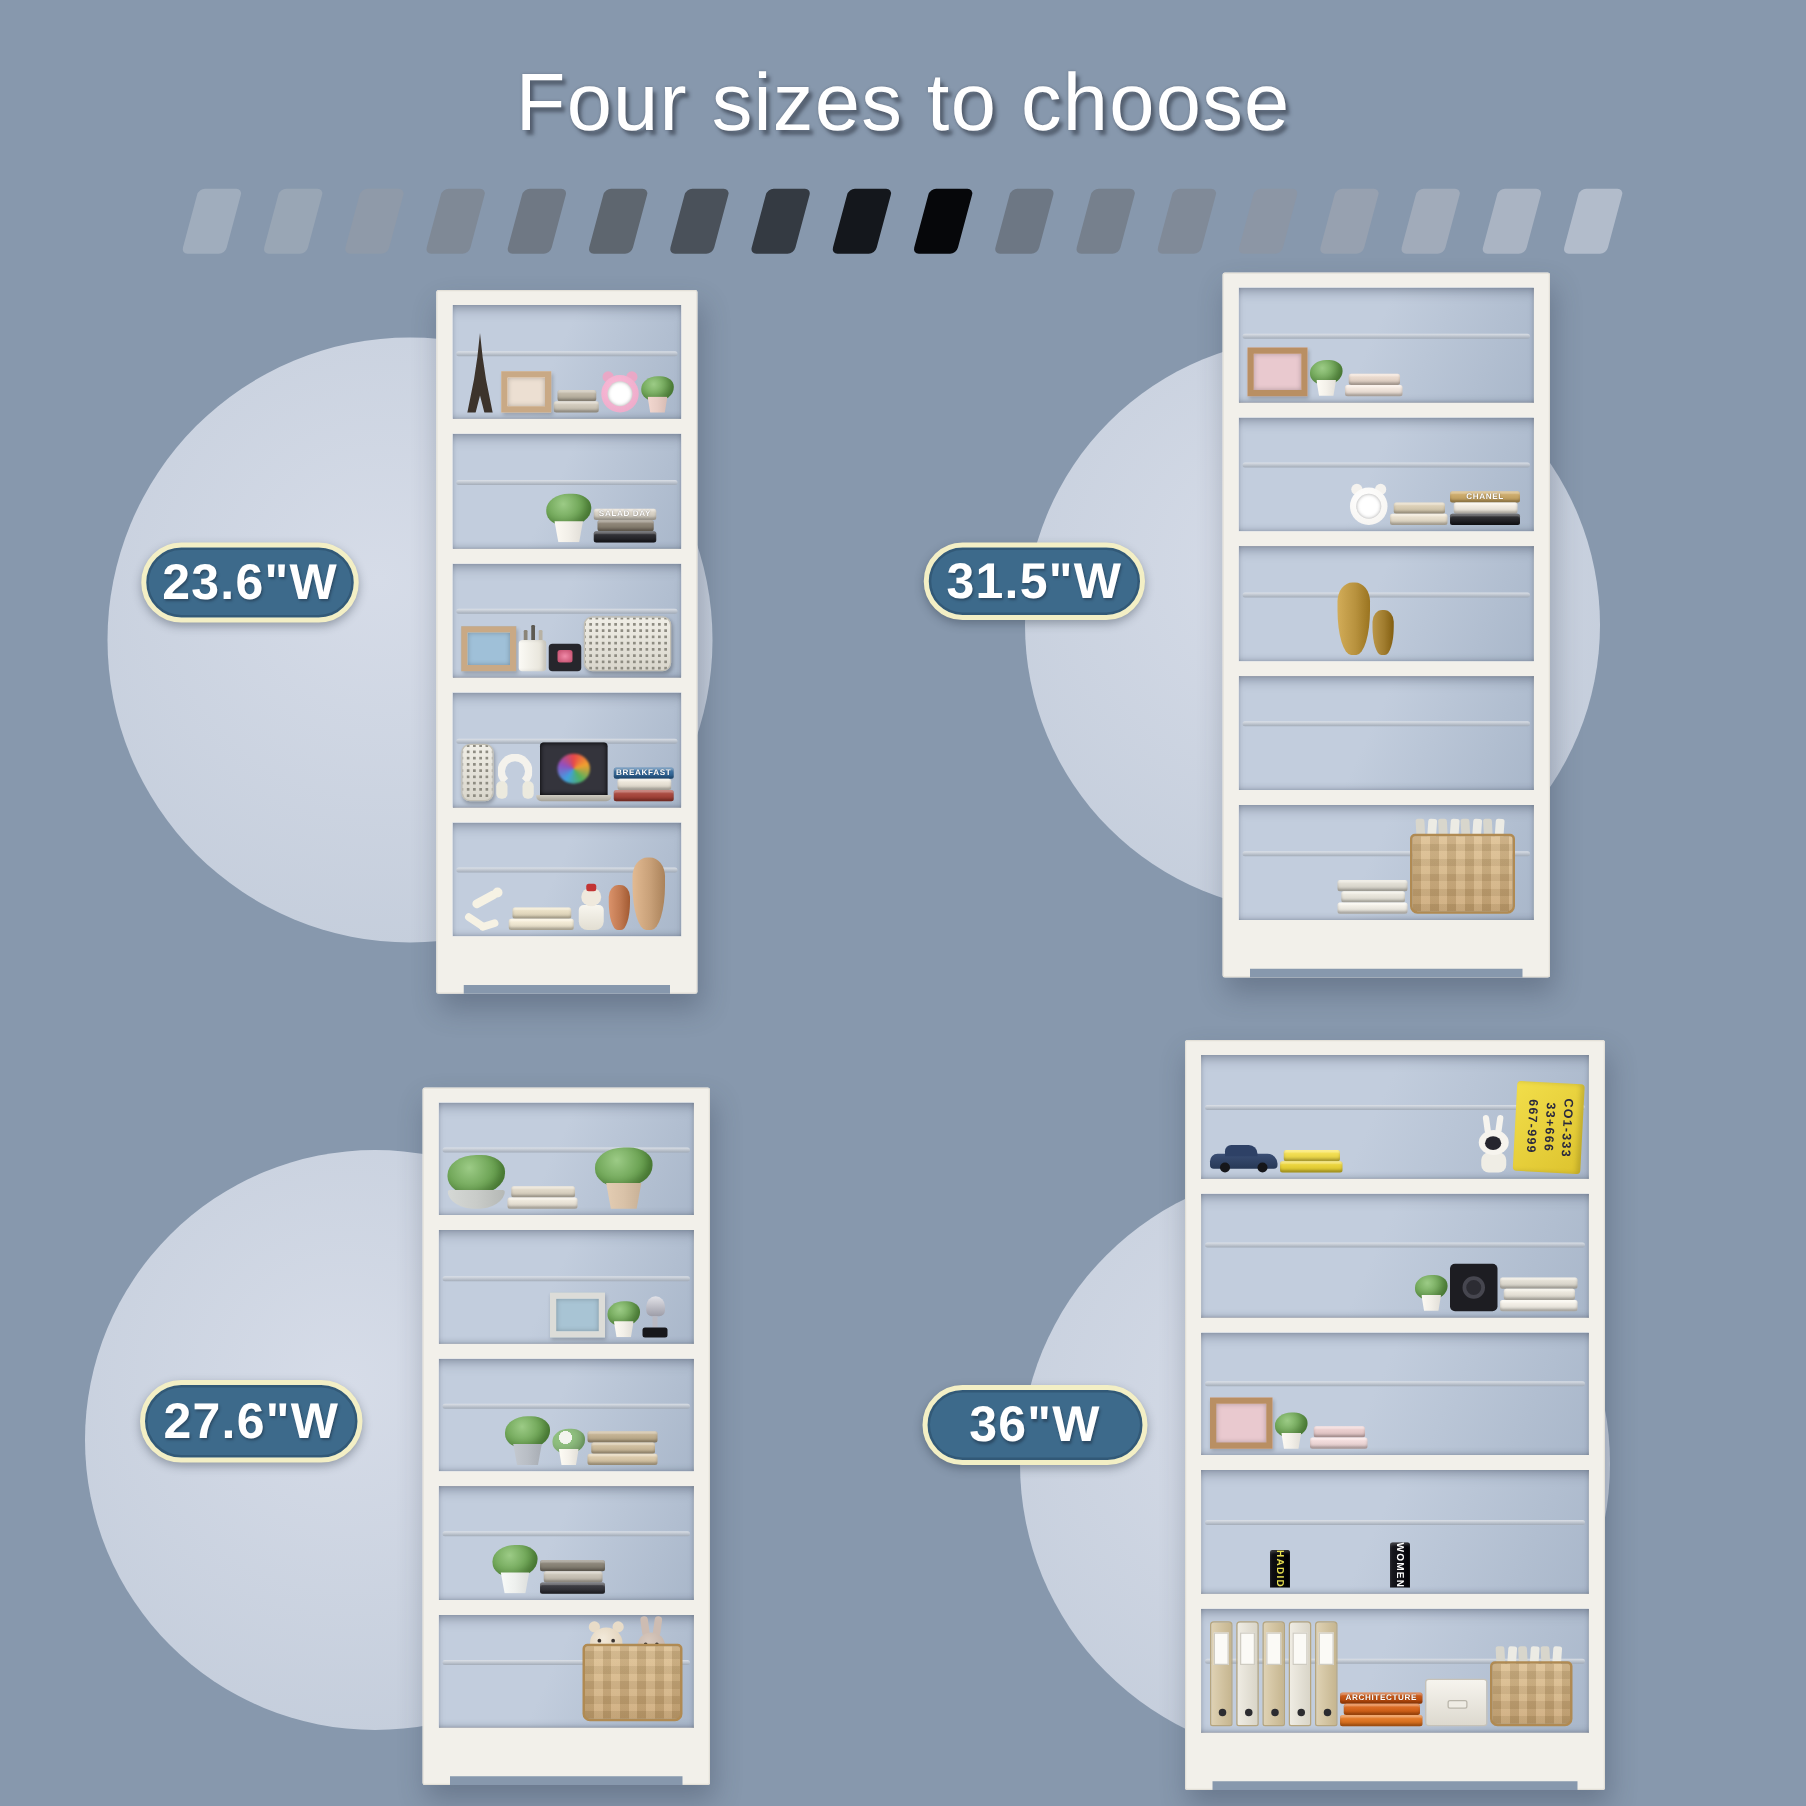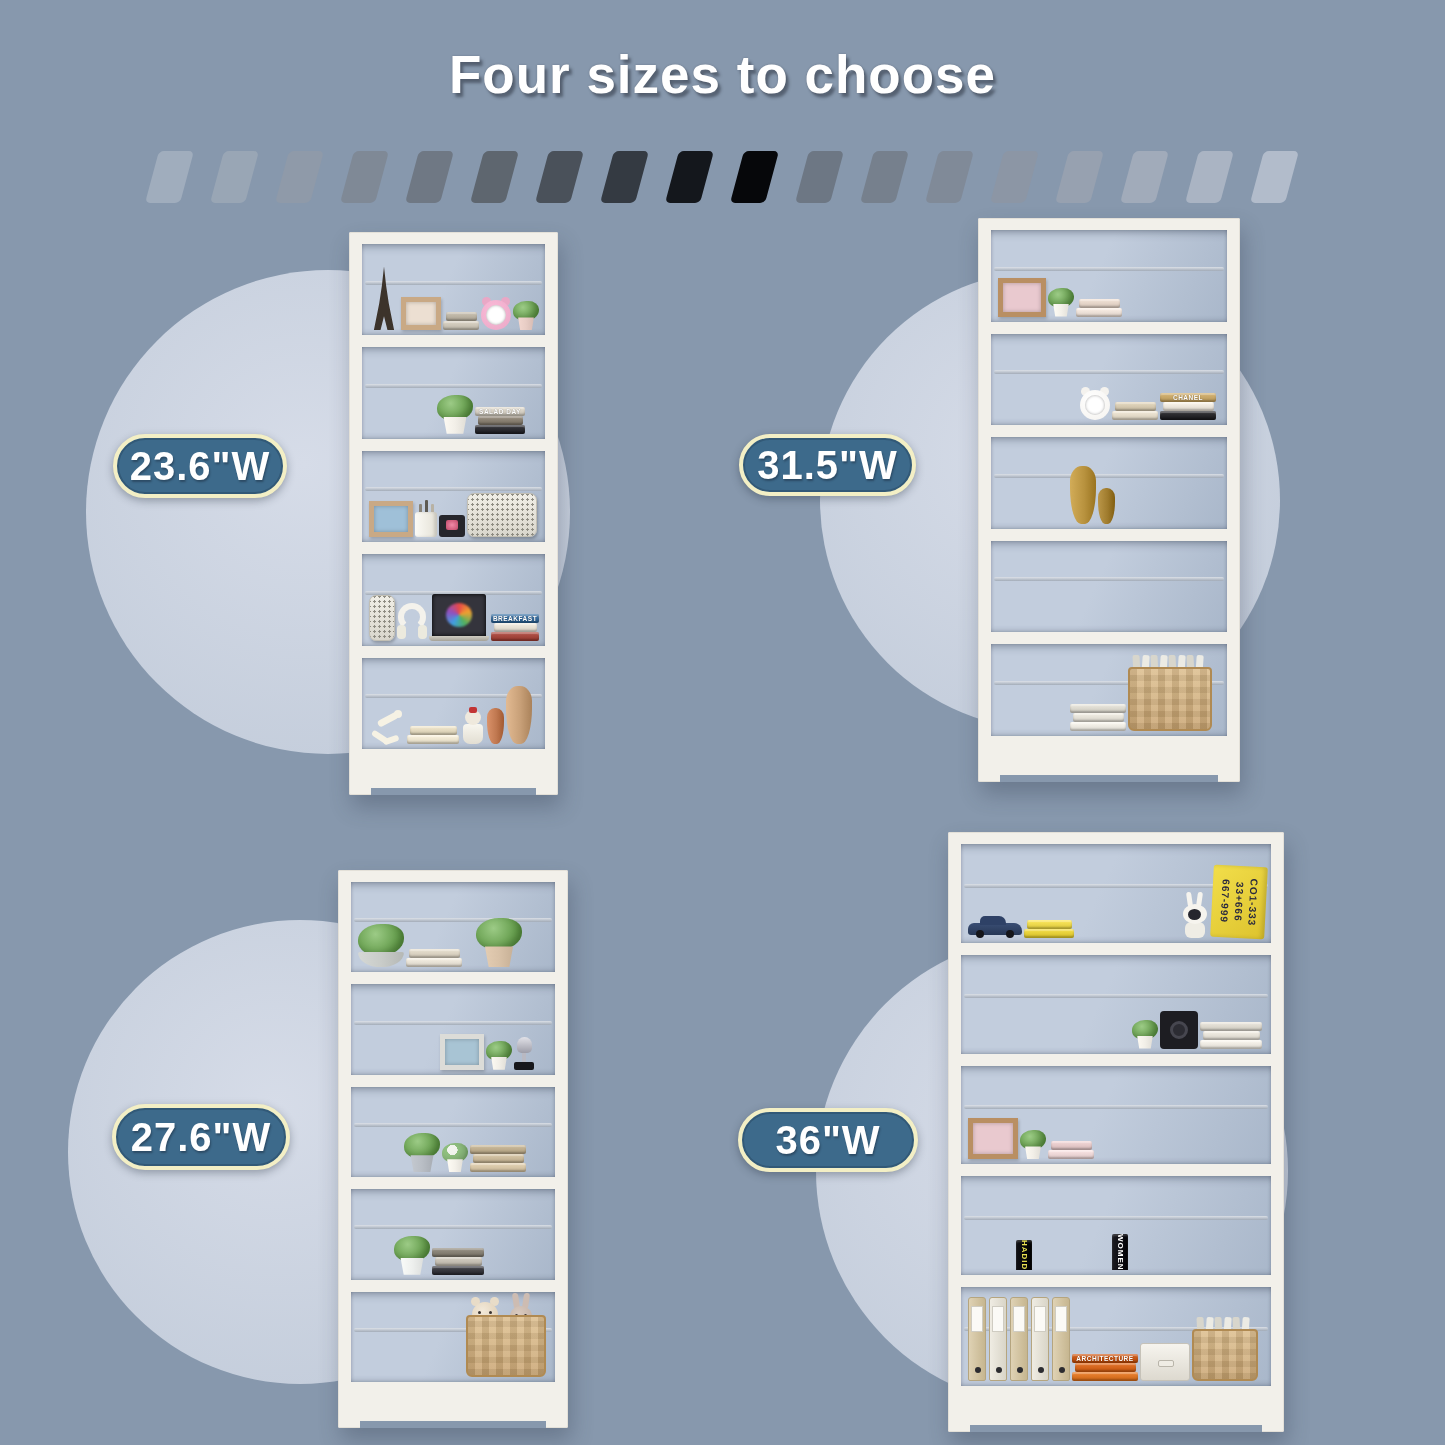--- a/index.html
+++ b/index.html
@@ -2,21 +2,21 @@
 <html style="--bg: #8798ad; --circleL: #d6dce8; --circleD: #c5cedc; --frame: #f2f0ea; --shelfL: #c2cddd; --shelfD: #a9b7ca; --pillFill: #3d6a8b; --pillBorder: #f3efc5; --pillText: #ffffff; --titleColor: #ffffff;"><head>
 <meta charset="utf-8">
 <style>
   *{box-sizing:border-box;margin:0;padding:0}
   html,body{background:#6f8098}
   body{font-family:"Liberation Sans",sans-serif;}
   .canvas{position:relative;width:1445px;height:1445px;margin:0 auto;overflow:hidden;
     background:var(--bg,#8798ad);}
   
   .title{position:absolute;top:44px;left:0;right:0;text-align:center;
-    font-size:53px;font-weight:700;letter-spacing:1px;color:var(--titleColor,#fff);
+    font-size:65px;font-weight:400;letter-spacing:1px;color:var(--titleColor,#fff);
     text-shadow:3px 4px 3px rgba(45,52,65,.55),0 0 2px rgba(45,52,65,.35);}
   
   .stripes{position:absolute;left:152px;top:150px;width:1140px;height:54px;
     display:flex;justify-content:space-between;align-items:center;}
   .stripe{width:35px;height:52px;border-radius:5px;transform:skewX(-15deg);flex:0 0 auto;}
   
   .circle{position:absolute;border-radius:50%;z-index:1;
     background:radial-gradient(circle at 45% 40%,var(--circleL,#d6dce8) 0%,var(--circleD,#c5cedc) 75%);}
   .c0{left:86px;top:270px;width:484px;height:484px}
   .c1{left:820px;top:270px;width:460px;height:460px}

